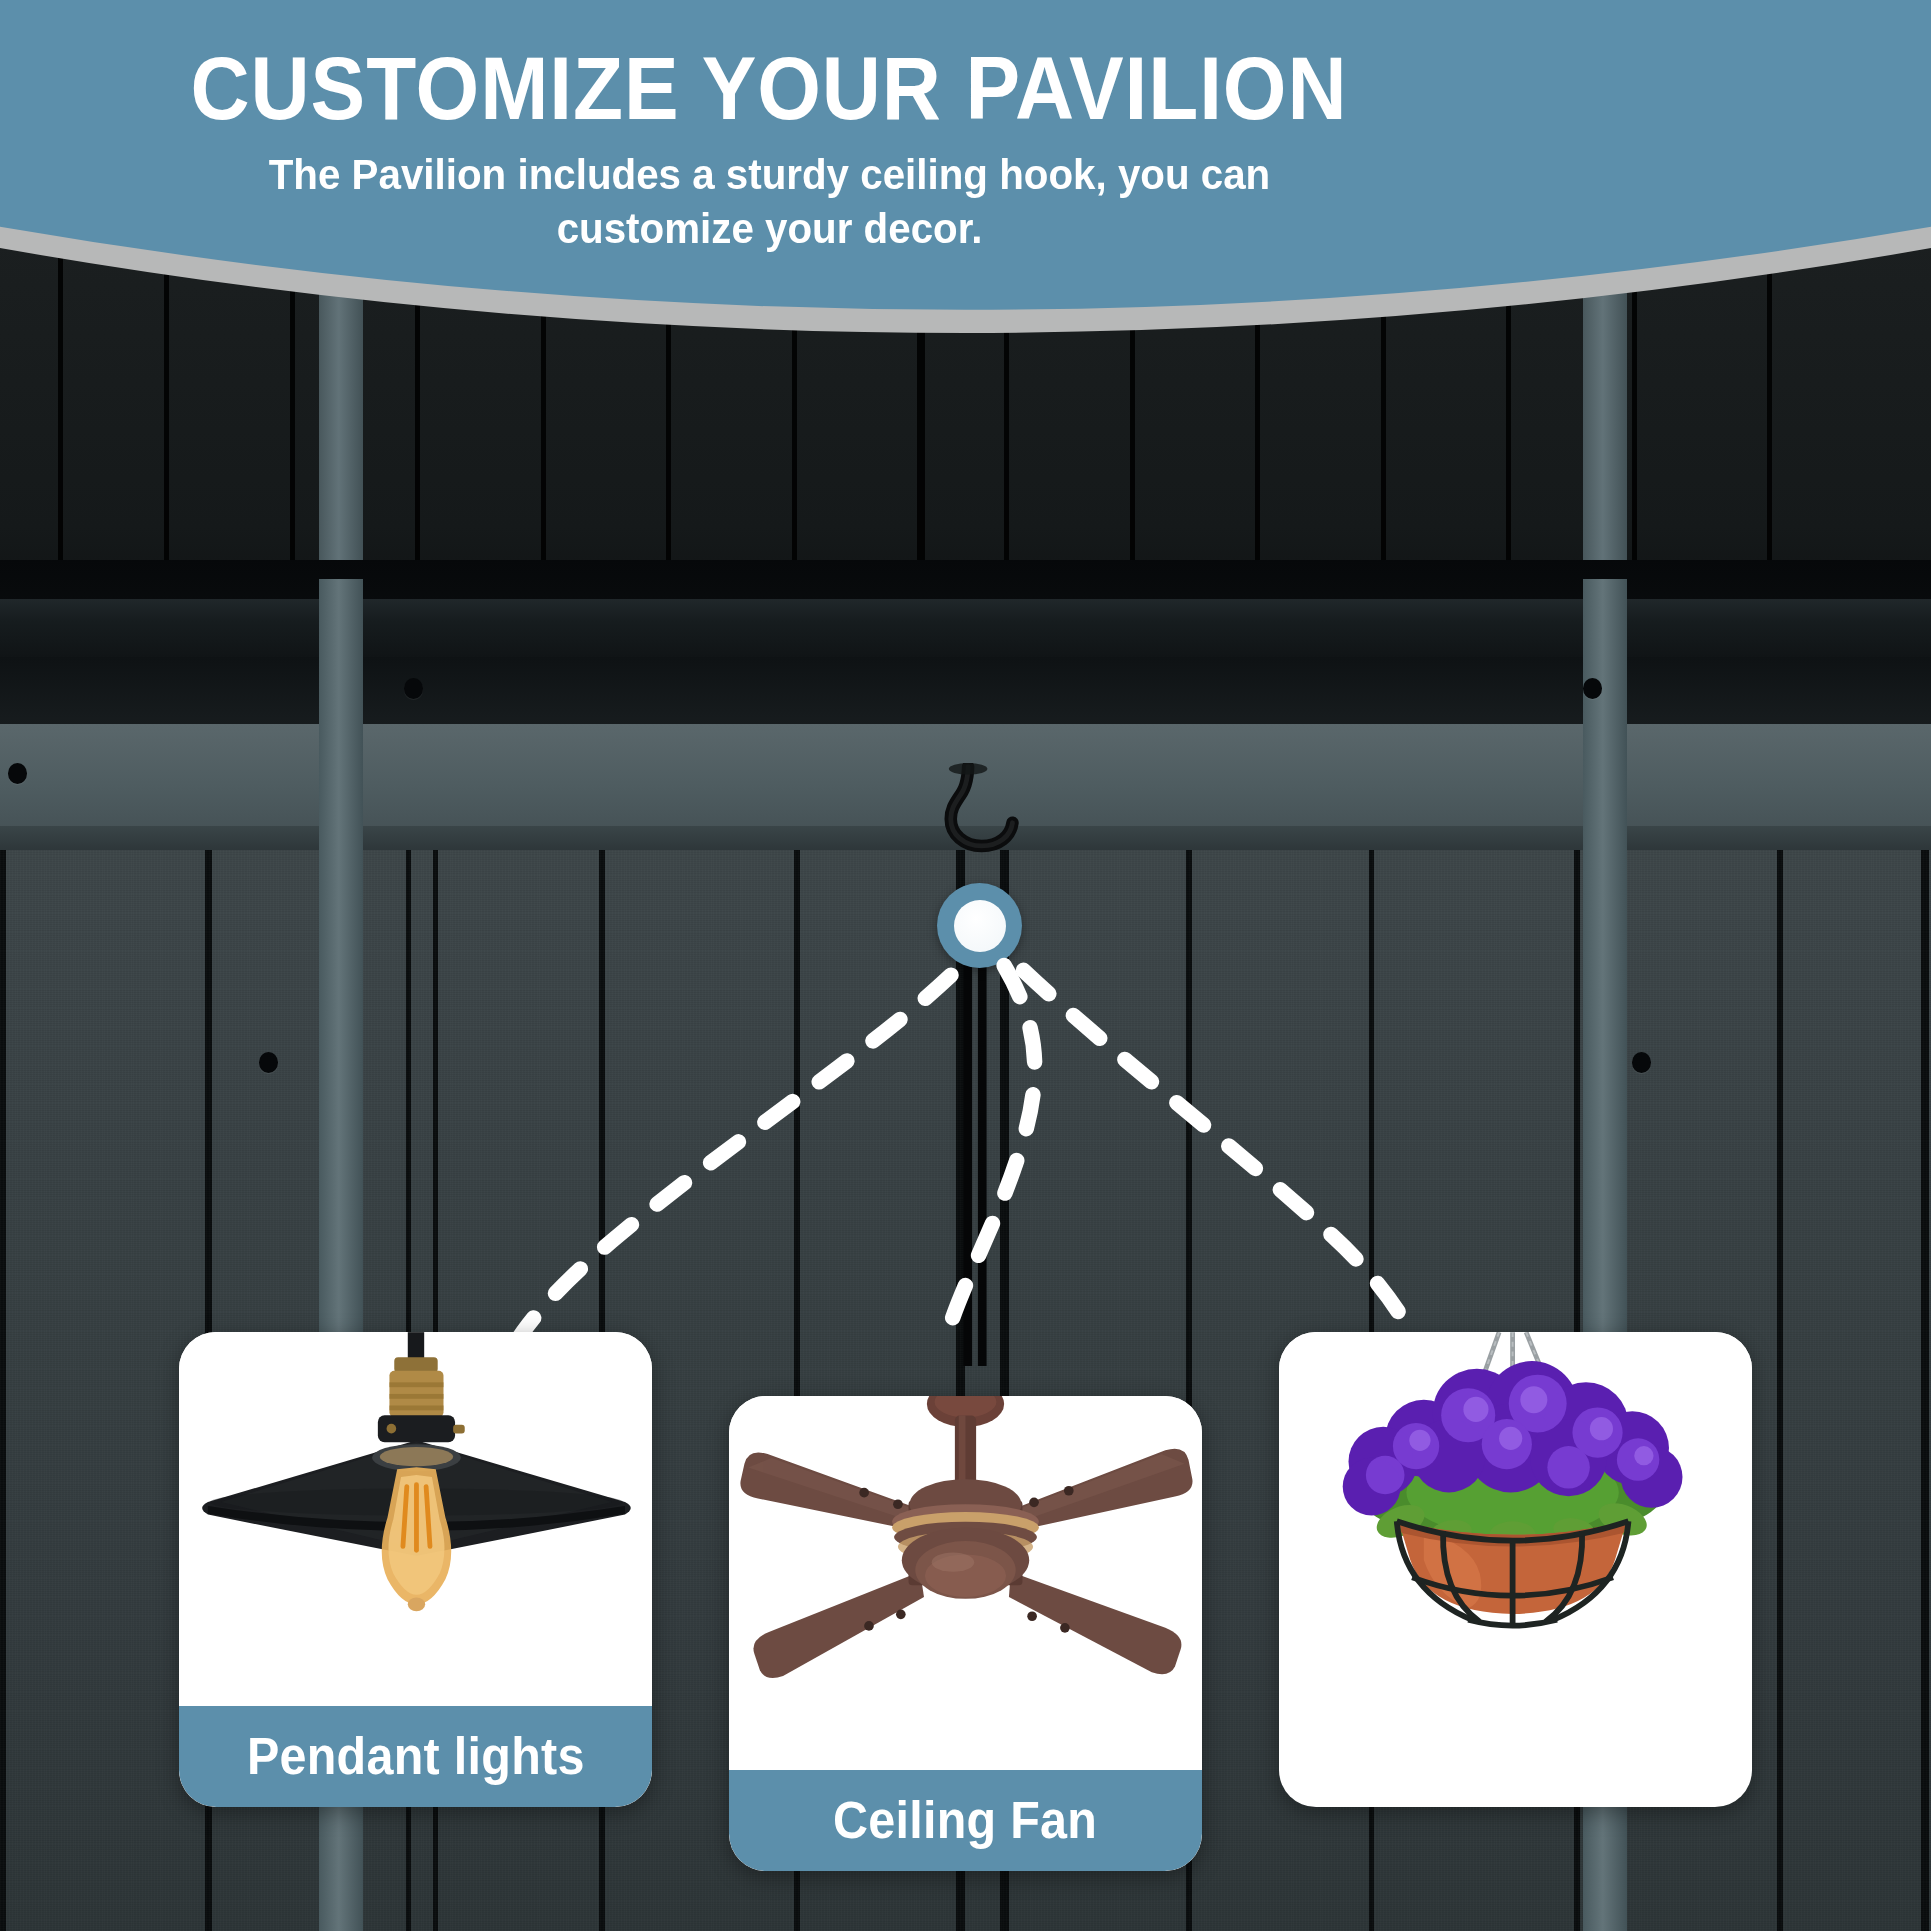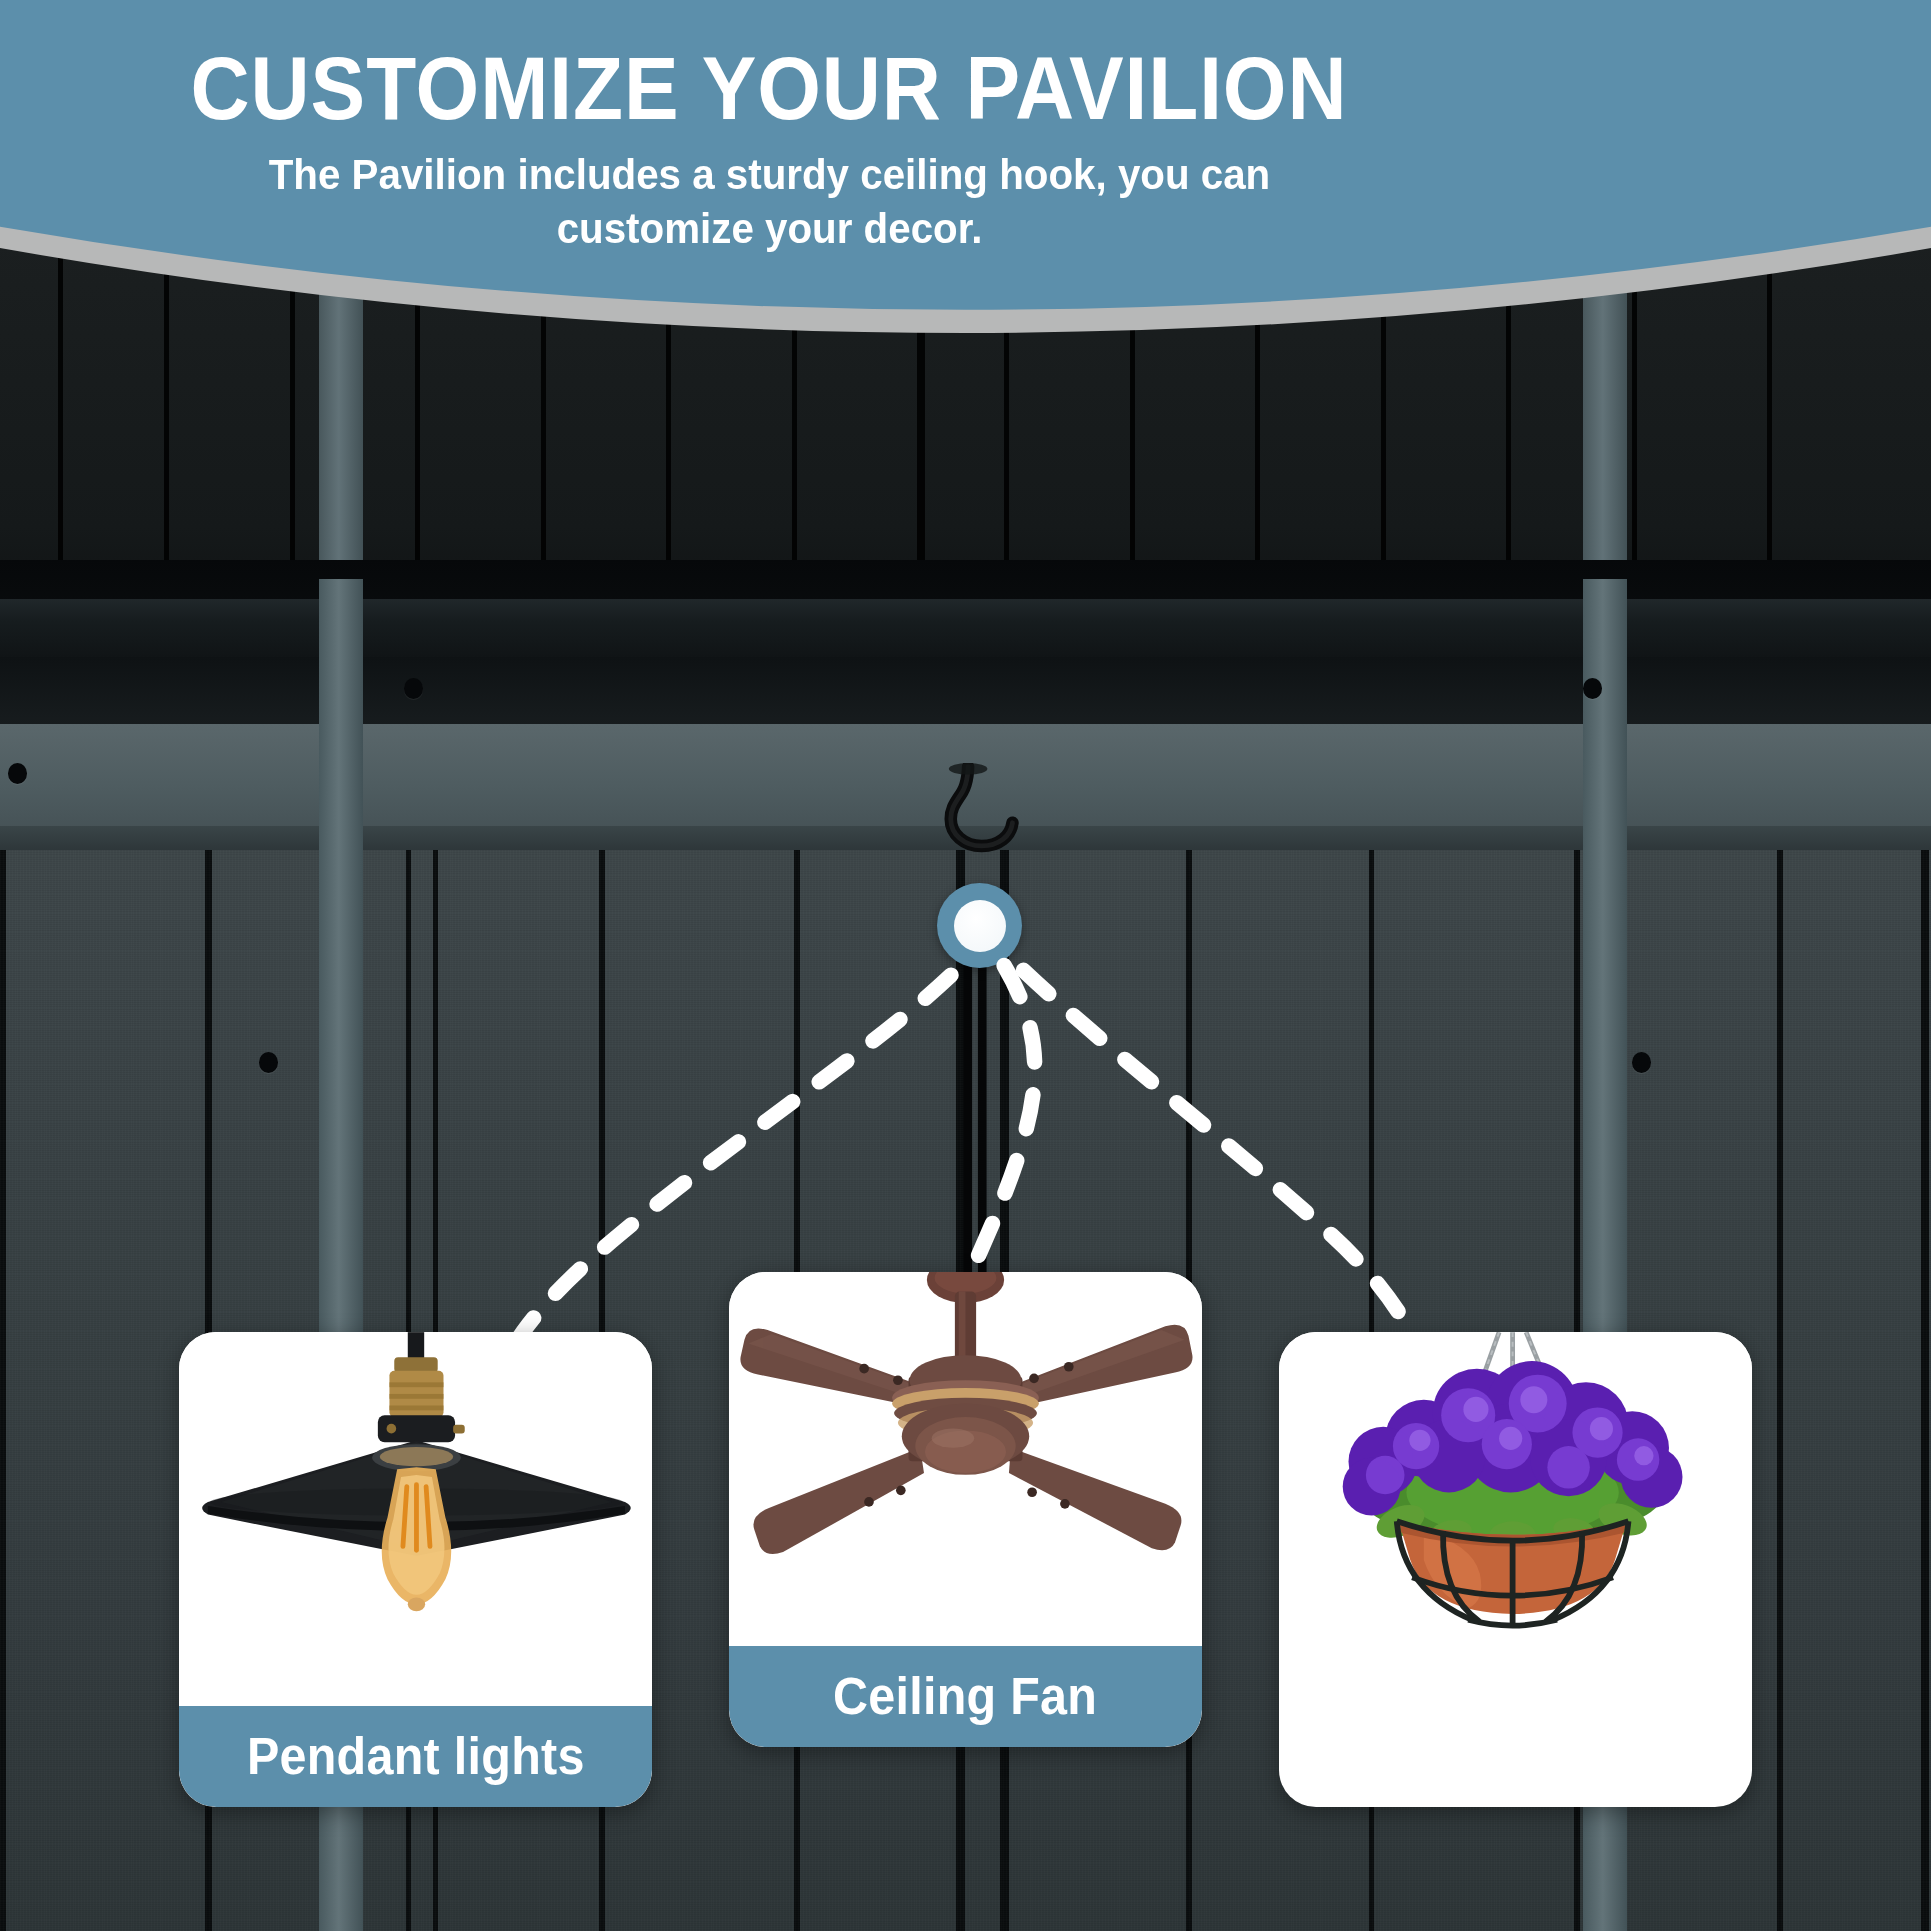--- a/index.html
+++ b/index.html
@@ -251,21 +251,21 @@
           <path d="M 256 160 L 260 222"></path>
         </g>
         <ellipse cx="246" cy="282" rx="9" ry="7" fill="#d9a660"></ellipse>
       </svg>
     </div>
     <div class="card-label">
       <span>Pendant lights</span>
     </div>
   </div>
 
-  <div class="card" style="left:729px;top:1272px;">
+  <div class="card" style="left:729px;top:1396px;">
     <div class="card-art">
       <svg width="473" height="343" viewBox="0 0 490 355">
 
         <ellipse cx="245" cy="8" rx="40" ry="24" fill="#6b4138"></ellipse>
         <ellipse cx="245" cy="6" rx="32" ry="16" fill="#7d4d42" opacity=".7"></ellipse>
 
         <rect x="234" y="20" width="22" height="92" rx="5" fill="#5f3c34"></rect>
         <rect x="238" y="20" width="7" height="92" fill="#7a5046" opacity=".6"></rect>
 
         <g fill="#6d4b42">

